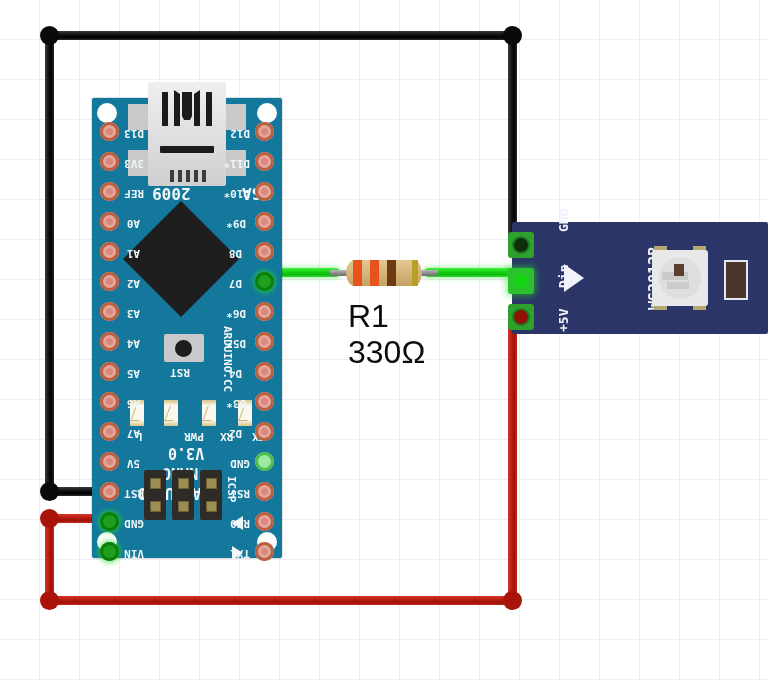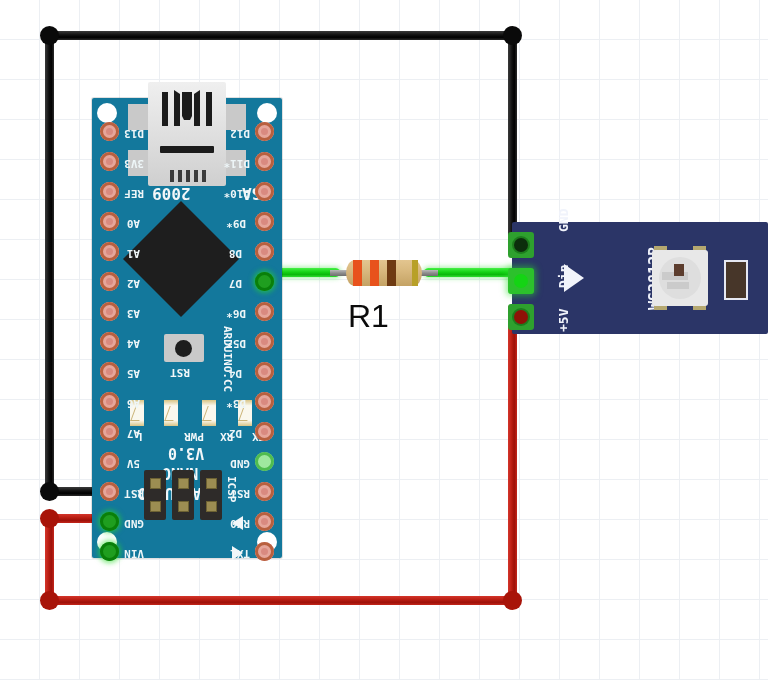--- a/index.html
+++ b/index.html
@@ -369,20 +369,21 @@
     <div class="res-lead" style="left:0px; width:22px;"></div>
     <div class="res-lead" style="left:86px; width:22px;"></div>
     <div class="res-body">
       <div class="band" style="left:7px; background:#e8521c;"></div>
       <div class="band" style="left:24px; background:#e8521c;"></div>
       <div class="band" style="left:41px; background:#6e3a12;"></div>
       <div class="band" style="left:66px; width:6px; background:#b8a028;"></div>
     </div>
   </div>
   <div style="position:absolute; left:348px; top:298px; font-family:'Liberation Sans',sans-serif; font-size:32px; color:#0b0b0b;">R1</div>
+  <div style="position:absolute; left:348px; top:334px; font-family:'Liberation Sans',sans-serif; font-size:32px; color:#0b0b0b;">330Ω</div>
 
   <div id="ledmod">
     <div class="mod-pad p-gnd" style="left:-4px; top:10px;"></div>
     <div class="mod-pad p-din" style="left:-4px; top:46px;"></div>
     <div class="mod-pad p-5v" style="left:-4px; top:82px;"></div>
 
     <div class="mod-label rot180" style="left:44px; top:10px; transform:rotate(-90deg); transform-origin:0 0;">GND</div>
     <div class="mod-label rot180" style="left:44px; top:66px; transform:rotate(-90deg); transform-origin:0 0;">Din</div>
     <div class="mod-label rot180" style="left:44px; top:110px; transform:rotate(-90deg); transform-origin:0 0;">+5V</div>
 

